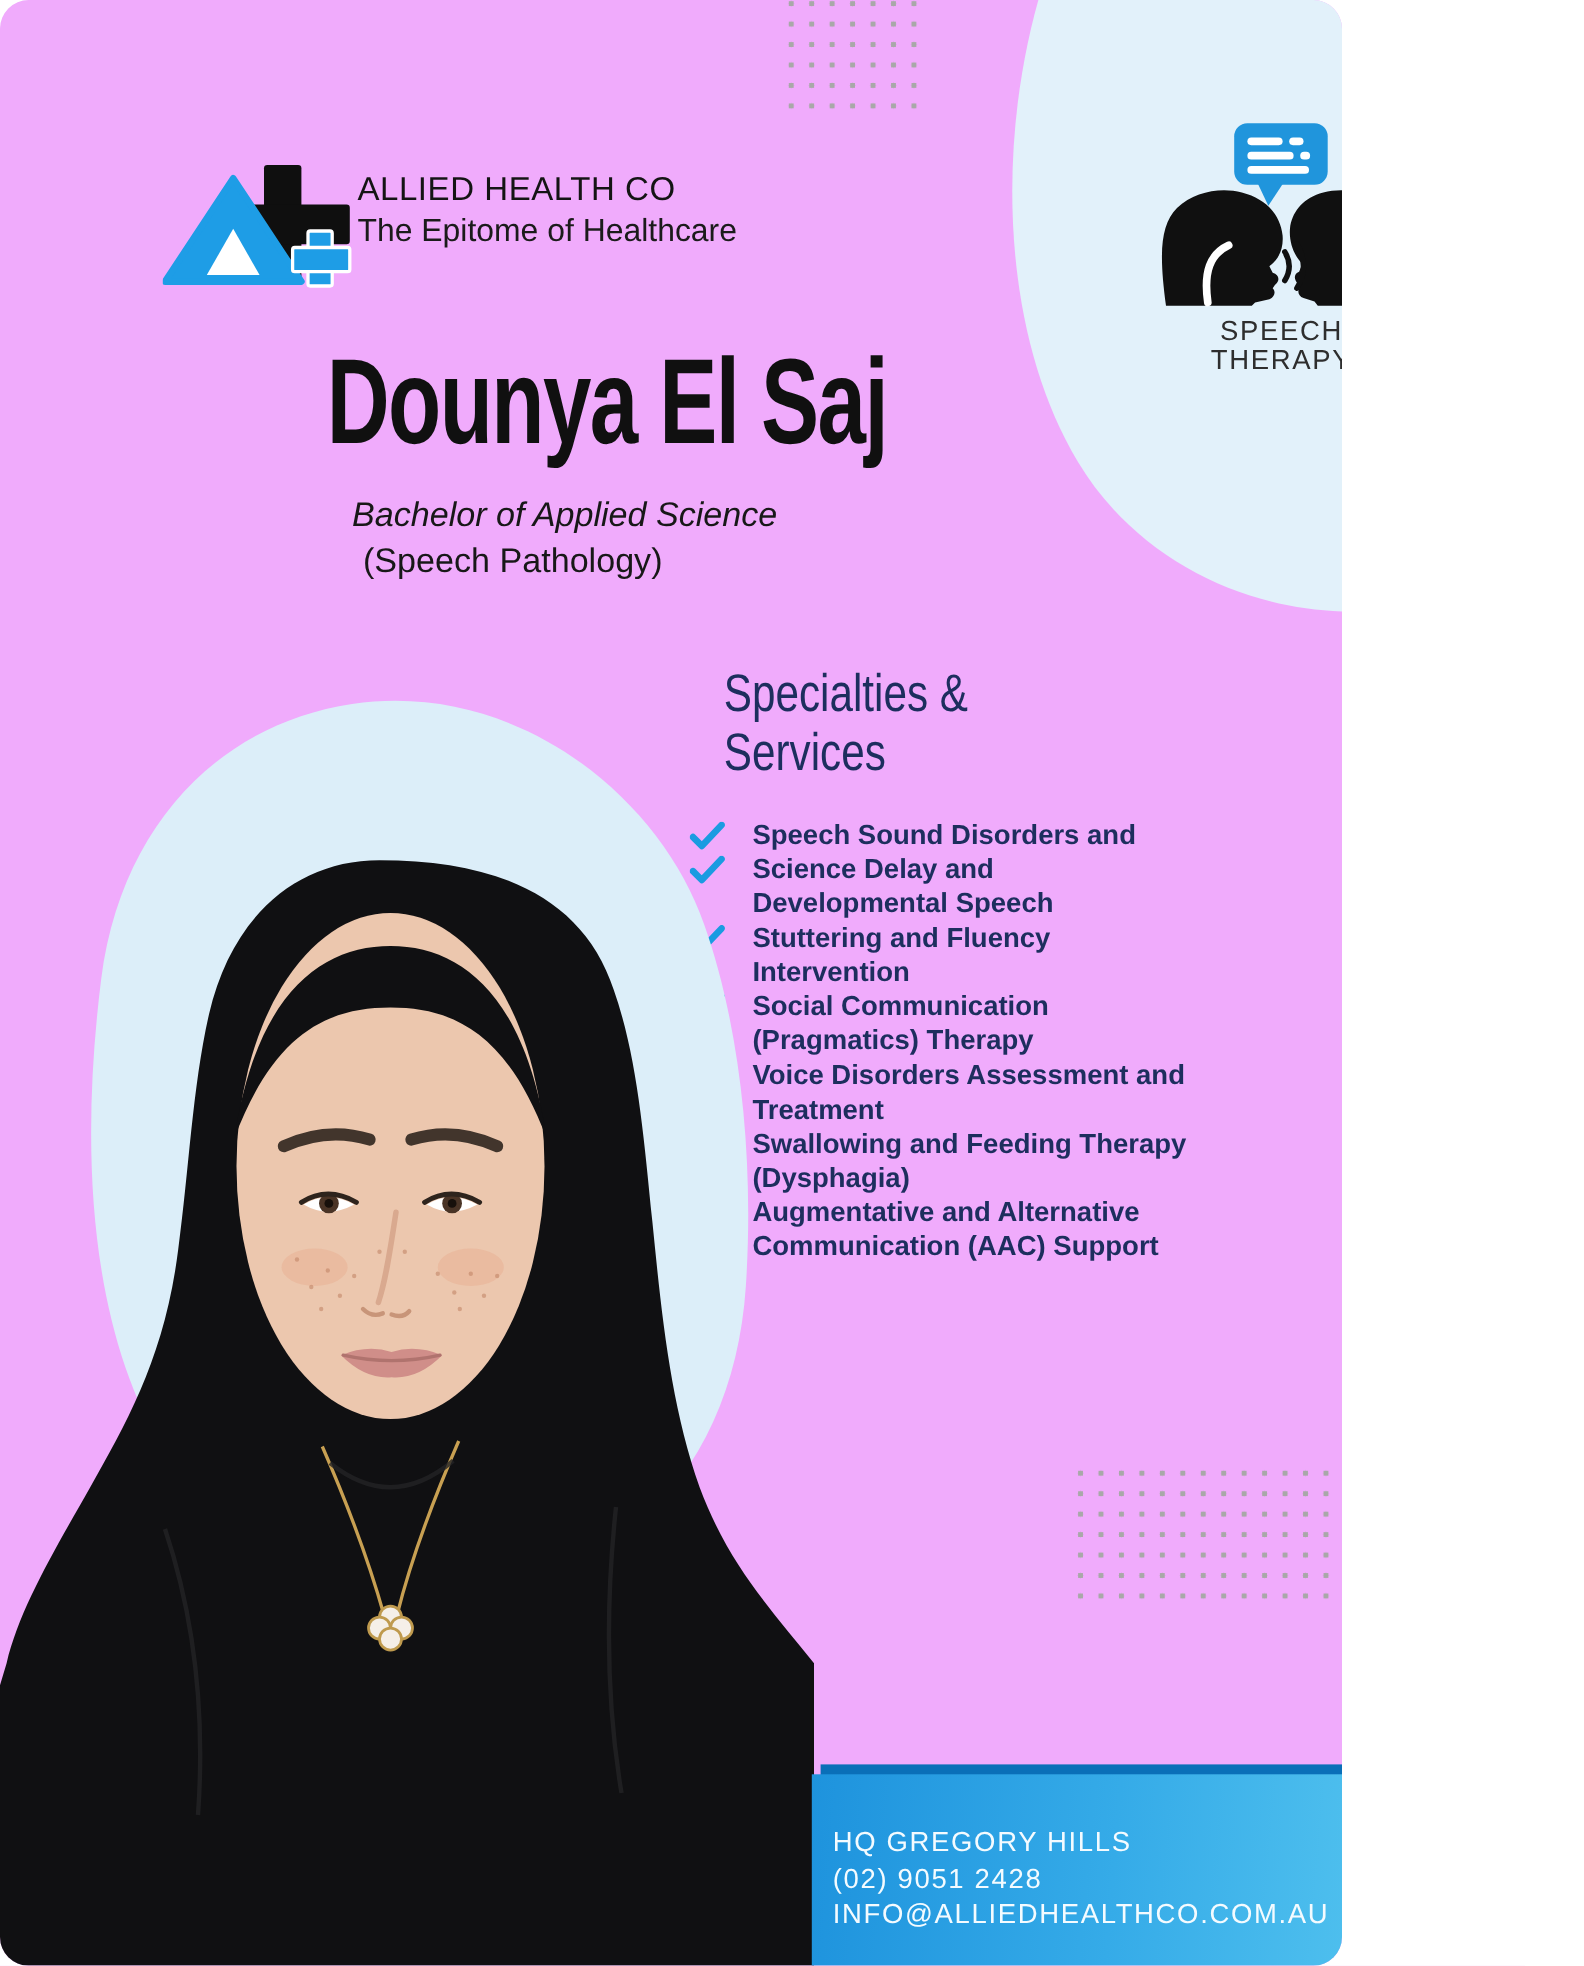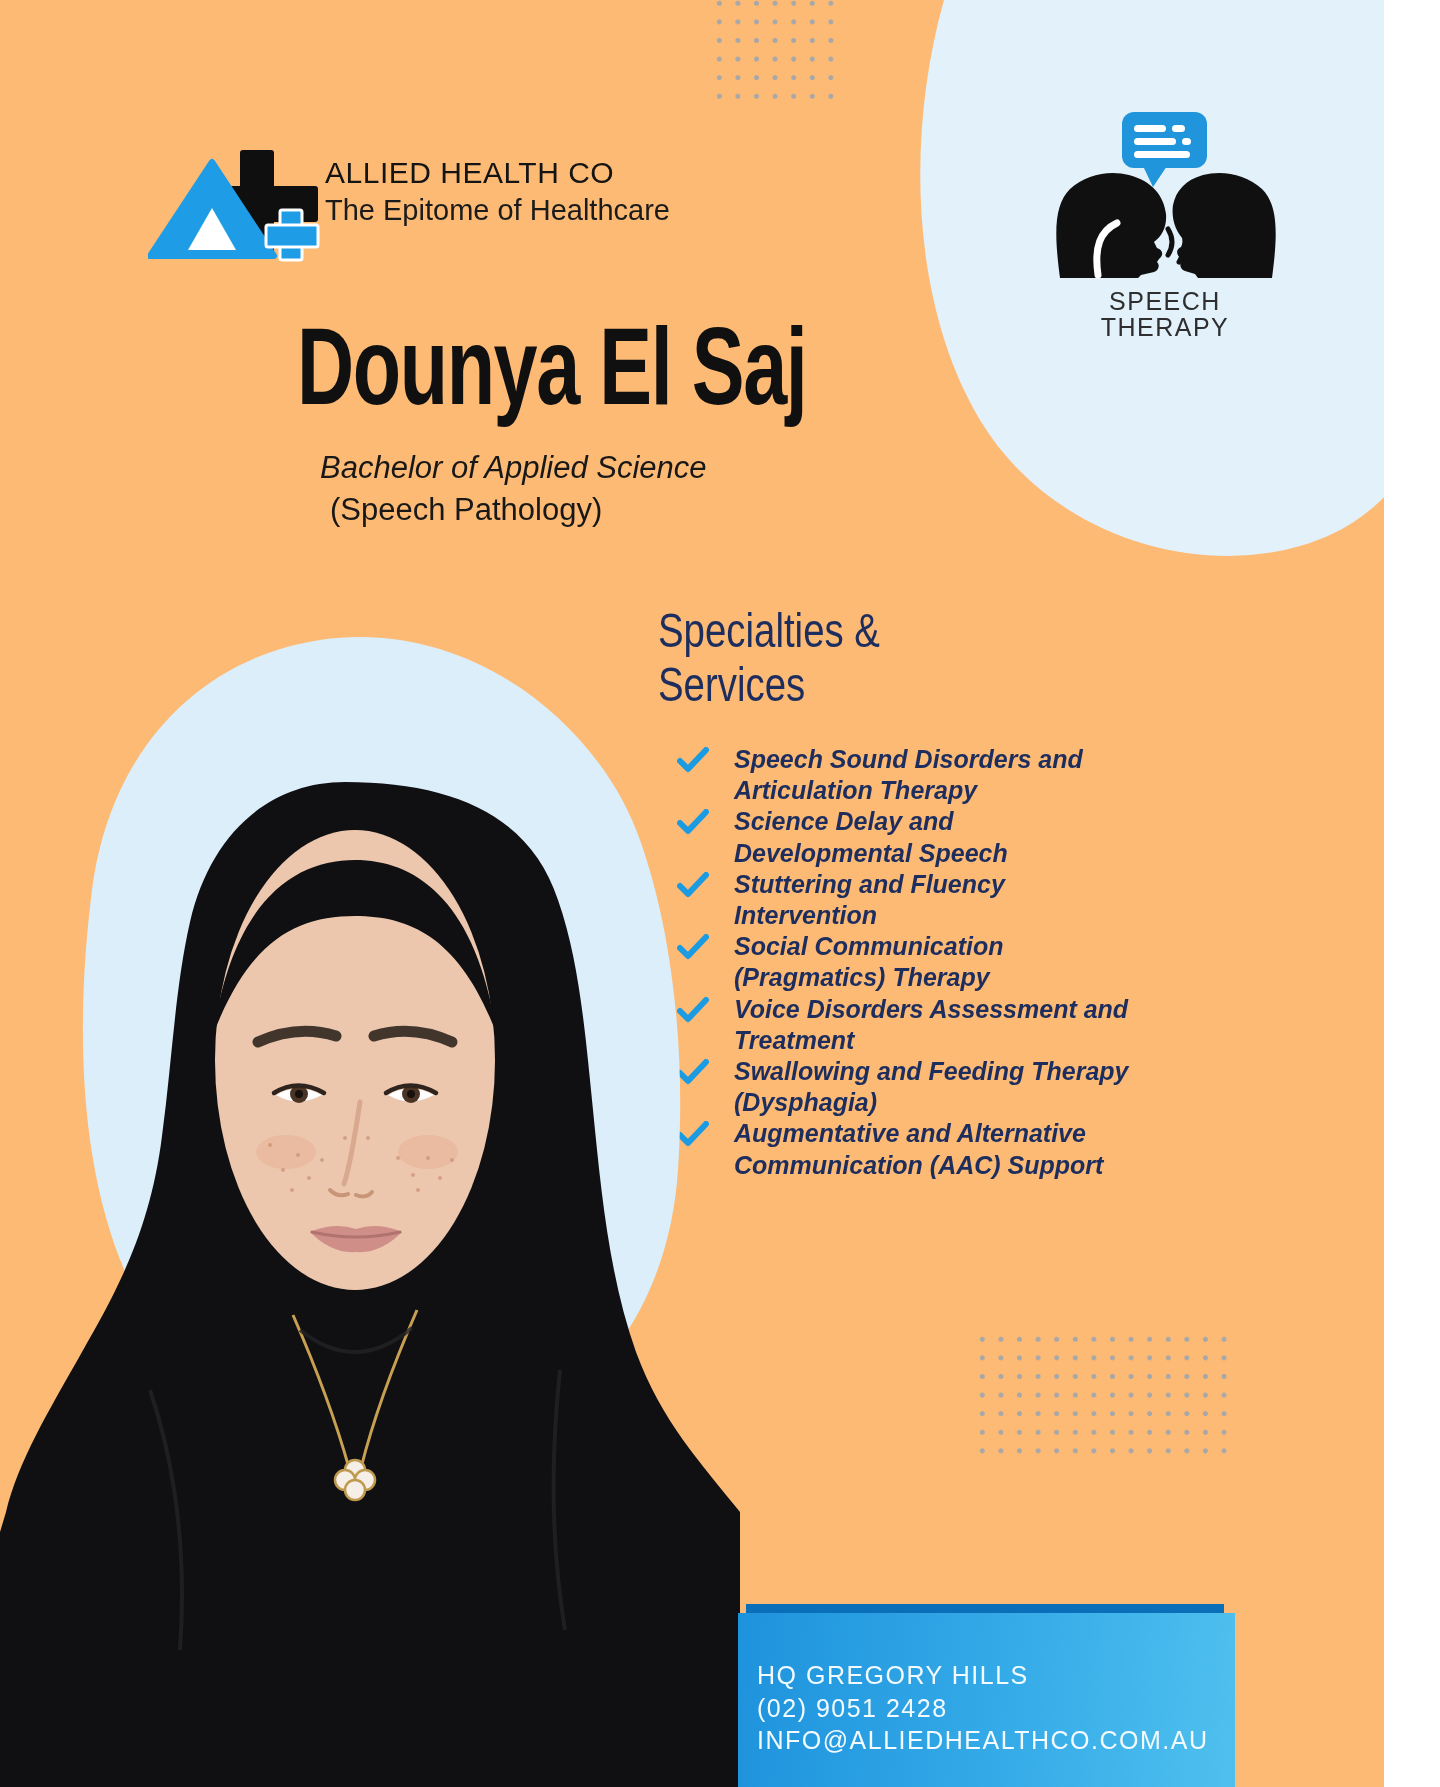--- a/index.html
+++ b/index.html
@@ -1,17 +1,17 @@
 <!DOCTYPE html>
 <html><head>
 <meta charset="utf-8">
 <style>
   html,body{margin:0;padding:0;background:#ffffff;}
-  .canvas{position:relative;width:1384px;height:1787px;overflow:hidden;background:#fdba74;
-          font-family:"Liberation Sans",sans-serif;}
+  .canvas{position:relative;width:1220px;height:1787px;overflow:hidden;background:#f0abfc;
+          font-family:"Liberation Sans",sans-serif;border-radius:26px;}
   .abs{position:absolute;}
   
   .dots{position:absolute;background-image:radial-gradient(circle,#a8a8a8 2.5px,rgba(0,0,0,0) 2.7px);
         background-size:18.6px 18.6px;}
   .dots-top{left:710px;top:-6px;width:131px;height:113px;}
   .dots-right{left:973px;top:1330px;width:261px;height:132px;}
   
   .logo-svg{left:148px;top:150px;}
   .brand-name{left:325px;top:156px;font-size:30px;font-weight:500;color:#141414;letter-spacing:.5px;}
   .brand-tagline{left:325px;top:194px;font-size:29px;font-weight:400;color:#1b1b1b;}
@@ -20,21 +20,21 @@
   .badge-label{left:1040px;top:288px;width:250px;text-align:center;font-size:25px;color:#2e2e2e;
                letter-spacing:1.5px;line-height:26px;font-weight:400;}
   
   .name{left:297px;top:311px;font-size:110px;font-weight:bold;color:#101010;letter-spacing:-2px;
         transform:scaleX(.72);transform-origin:left top;white-space:nowrap;line-height:1;}
   .degree1{left:320px;top:450px;font-size:31px;color:#181818;font-style:italic;}
   .degree2{left:330px;top:492px;font-size:31px;color:#181818;}
   
   .svc-head{left:658px;top:604px;font-size:48px;line-height:54px;color:#1d2e5e;font-weight:500;
             transform:scaleX(.8);transform-origin:left top;white-space:nowrap;}
-  .svc-list{left:677px;top:744px;width:480px;font-style:italic;}
+  .svc-list{left:627px;top:744px;width:480px;}
   .svc{position:relative;padding-left:57px;margin:0;}
   .svc-line{font-size:25px;line-height:31.2px;font-weight:bold;color:#1d2e5e;white-space:nowrap;}
   .check{position:absolute;left:0;top:3px;width:32px;height:26px;}
   
   .blob-right{left:860px;top:0;}
   .portrait{left:0;top:630px;}
   
   .footer-strip{left:746px;top:1604px;width:478px;height:60px;background:#0a6fb8;}
   .footer-box{left:738px;top:1613px;width:497px;height:174px;
               background:linear-gradient(95deg,#1e93dd 0%,#35abe8 55%,#4fc0ee 100%);}
@@ -109,21 +109,20 @@
     <div>Specialties &amp;</div>
     <div>Services</div>
   </div>
 
   <div class="abs svc-list">
     <div class="svc">
       <svg class="check" viewBox="0 0 32 26">
           <path d="M3,14 L11,22 L29,3" stroke="#1b9be1" stroke-width="6" fill="none" stroke-linecap="round" stroke-linejoin="round"></path>
         </svg>
       <div class="svc-line">Speech Sound Disorders and</div>
-      <div class="svc-line">Articulation Therapy</div>
     </div>
     <div class="svc">
       <svg class="check" viewBox="0 0 32 26">
           <path d="M3,14 L11,22 L29,3" stroke="#1b9be1" stroke-width="6" fill="none" stroke-linecap="round" stroke-linejoin="round"></path>
         </svg>
       <div class="svc-line">Science Delay and</div>
       <div class="svc-line">Developmental Speech</div>
     </div>
     <div class="svc">
       <svg class="check" viewBox="0 0 32 26">

